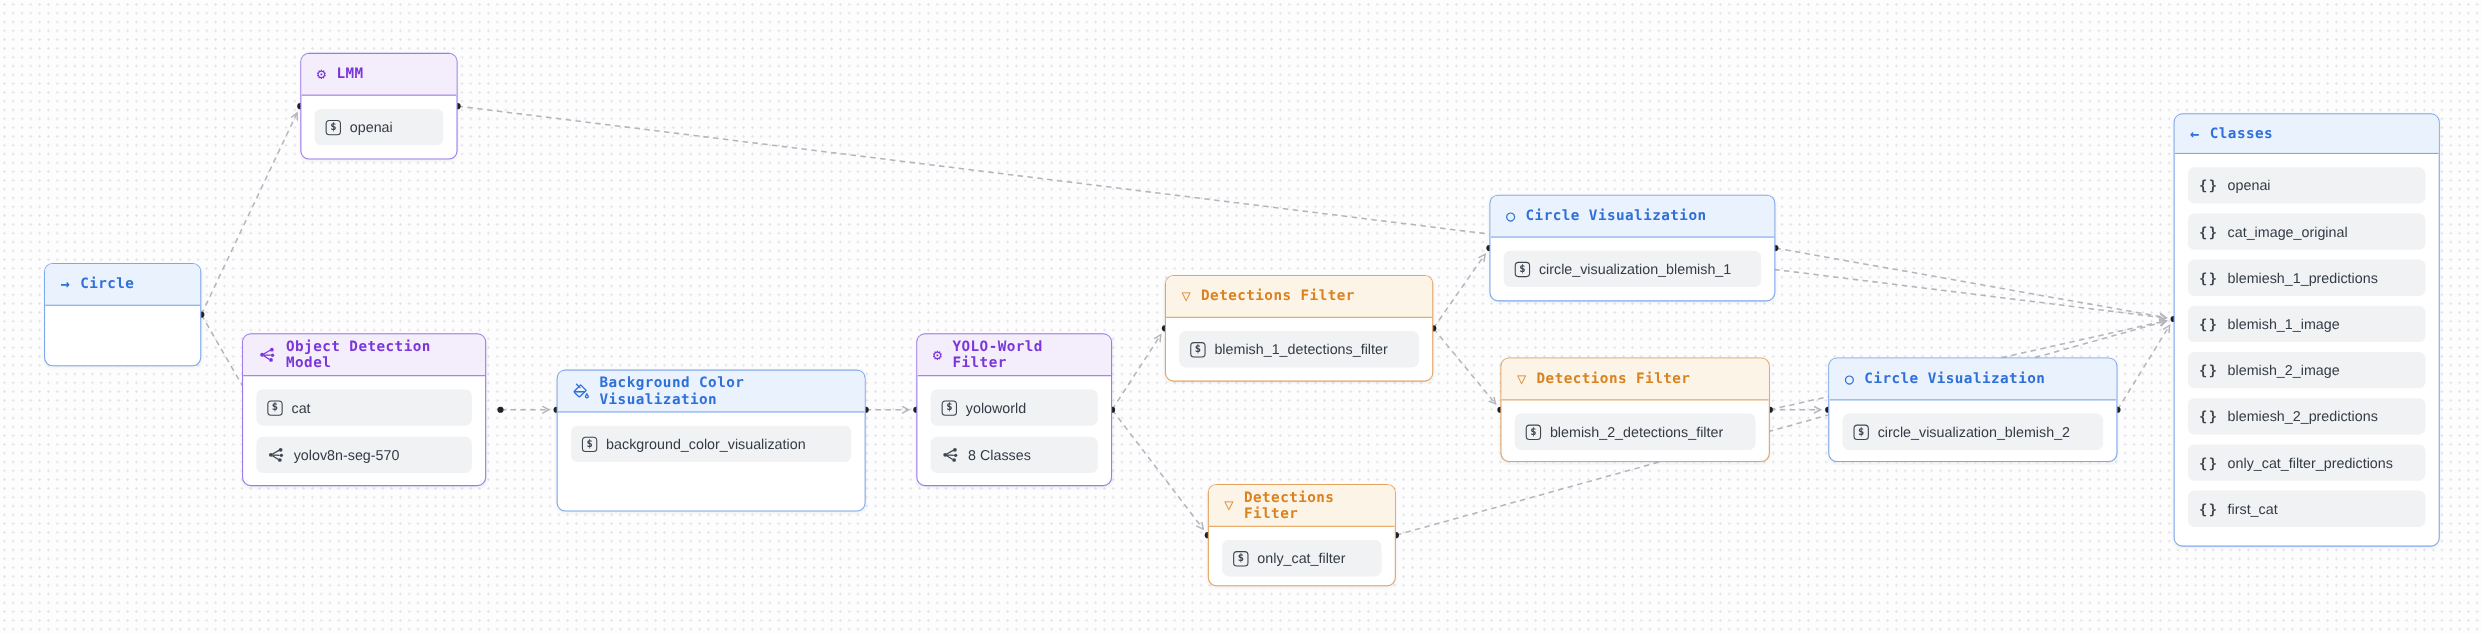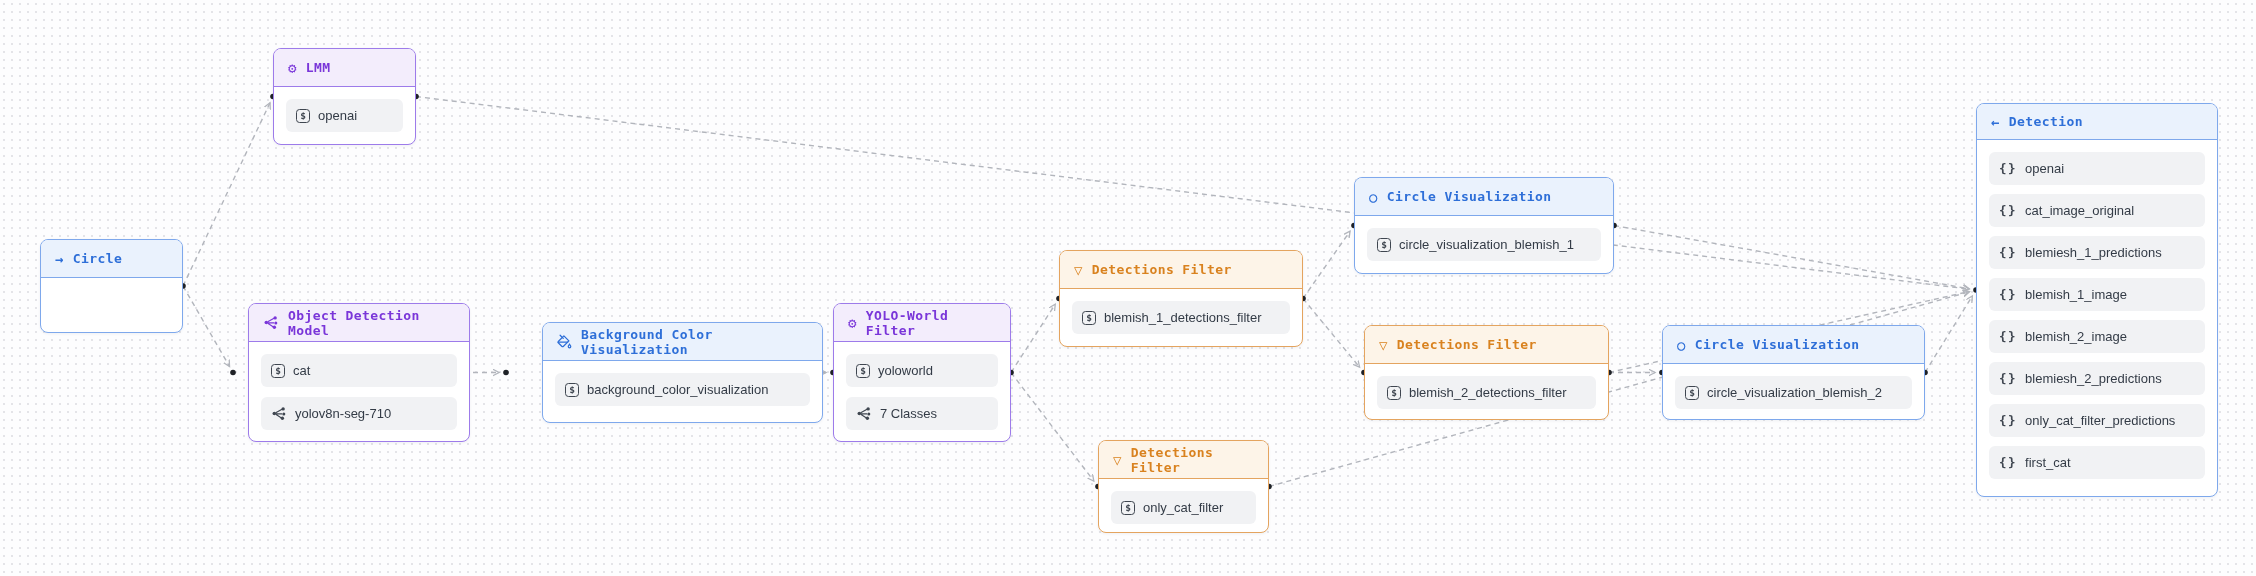--- a/index.html
+++ b/index.html
@@ -111,21 +111,21 @@
       </div>
       <div class="body">
         <div class="item">
           <span class="iicon">
             <span class="ic-param">$</span>
           </span>
           <span>openai</span>
         </div>
       </div>
     </div>
-    <div class="node t-purple" style="left: 248px; top: 303px; width: 222px; height: 139px;">
+    <div class="node t-purple" style="left: 220px; top: 303px; width: 222px; height: 139px;">
       <div class="hdr">
         <span class="hicon">
           <svg width="16" height="15" viewBox="0 0 16 16" fill="currentColor" stroke="currentColor">
             <path d="M4.5 7.2 11.2 3.4 M4.9 8.1 11.3 8.4 M4.5 8.9 10.2 12.6" stroke-width="1.2" fill="none"></path>
             <circle cx="3" cy="8" r="1.9" stroke="none"></circle>
             <circle cx="12.4" cy="3.1" r="1.8" stroke="none"></circle>
             <circle cx="13.1" cy="8.5" r="1.6" stroke="none"></circle>
             <circle cx="11.6" cy="13" r="1.8" stroke="none"></circle>
           </svg>
         </span>
@@ -141,25 +141,25 @@
         <div class="item">
           <span class="iicon">
             <svg width="16" height="15" viewBox="0 0 16 16" fill="currentColor" stroke="currentColor">
               <path d="M4.5 7.2 11.2 3.4 M4.9 8.1 11.3 8.4 M4.5 8.9 10.2 12.6" stroke-width="1.2" fill="none"></path>
               <circle cx="3" cy="8" r="1.9" stroke="none"></circle>
               <circle cx="12.4" cy="3.1" r="1.8" stroke="none"></circle>
               <circle cx="13.1" cy="8.5" r="1.6" stroke="none"></circle>
               <circle cx="11.6" cy="13" r="1.8" stroke="none"></circle>
             </svg>
           </span>
-          <span>yolov8n-seg-710</span>
-        </div>
-      </div>
-    </div>
-    <div class="node t-blue" style="left: 506px; top: 322px; width: 281px; height: 101px; margin-left: 36px;">
+          <span>yolov8n-seg-570</span>
+        </div>
+      </div>
+    </div>
+    <div class="node t-blue" style="left: 506px; top: 336px; width: 281px; height: 129px;">
       <div class="hdr">
         <span class="hicon">
           <svg width="15" height="15" viewBox="0 0 24 24" fill="none" stroke="currentColor" stroke-width="2" stroke-linecap="round" stroke-linejoin="round">
             <path d="m19 11-8-8-8.6 8.6a2 2 0 0 0 0 2.8l5.2 5.2c.8.8 2 .8 2.8 0L19 11Z"></path>
             <path d="m5 2 5 5"></path>
             <path d="M2 13h15"></path>
             <path d="M22 20a2 2 0 1 1-4 0c0-1.6 1.7-2.4 2-4 .3 1.6 2 2.4 2 4Z"></path>
           </svg>
         </span>
         <span>Background Color Visualization</span>
@@ -188,21 +188,21 @@
         <div class="item">
           <span class="iicon">
             <svg width="16" height="15" viewBox="0 0 16 16" fill="currentColor" stroke="currentColor">
               <path d="M4.5 7.2 11.2 3.4 M4.9 8.1 11.3 8.4 M4.5 8.9 10.2 12.6" stroke-width="1.2" fill="none"></path>
               <circle cx="3" cy="8" r="1.9" stroke="none"></circle>
               <circle cx="12.4" cy="3.1" r="1.8" stroke="none"></circle>
               <circle cx="13.1" cy="8.5" r="1.6" stroke="none"></circle>
               <circle cx="11.6" cy="13" r="1.8" stroke="none"></circle>
             </svg>
           </span>
-          <span>7 Classes</span>
+          <span>8 Classes</span>
         </div>
       </div>
     </div>
     <div class="node t-orange" style="left: 1059px; top: 250px; width: 244px; height: 97px;">
       <div class="hdr">
         <span class="hicon">▽</span>
         <span>Detections Filter</span>
       </div>
       <div class="body">
         <div class="item">
@@ -265,21 +265,21 @@
           <span class="iicon">
             <span class="ic-param">$</span>
           </span>
           <span>only_cat_filter</span>
         </div>
       </div>
     </div>
     <div class="node t-blue" style="left: 1976px; top: 103px; width: 242px; height: 394px;">
       <div class="hdr" style="height: 36px; flex: 0 0 36px;">
         <span class="hicon">←</span>
-        <span>Detection</span>
+        <span>Classes</span>
       </div>
       <div class="body" style="gap: 9px;">
         <div class="item">
           <span class="iicon">
             <span class="ic-braces">{}</span>
           </span>
           <span>openai</span>
         </div>
         <div class="item">
           <span class="iicon">

